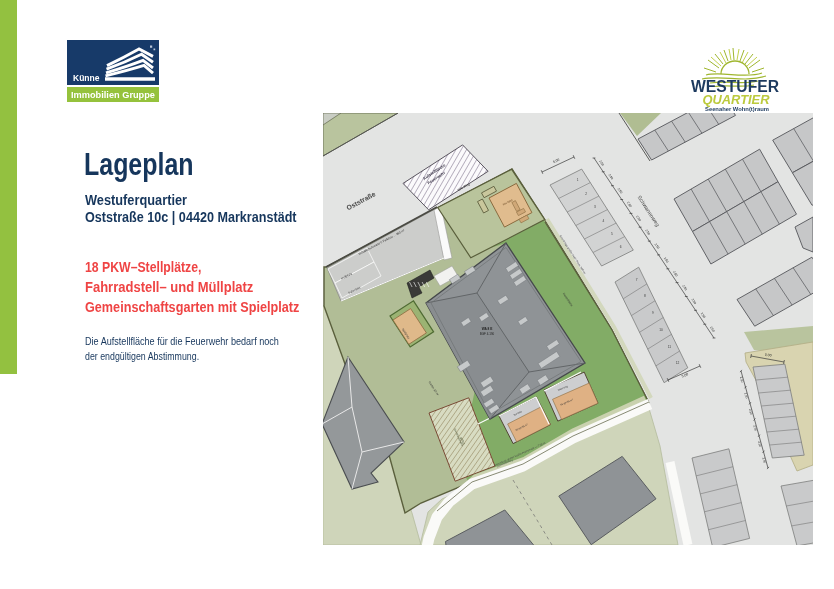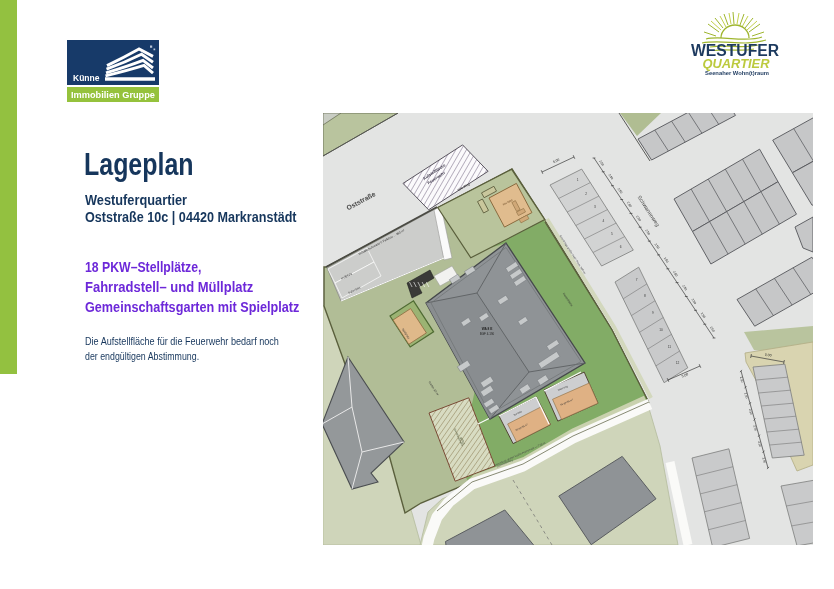--- a/index.html
+++ b/index.html
@@ -26,21 +26,21 @@
   <path d="M83 5.5 l2.2 0 l0 2.2 l-2.2 0 Z M86.5 8.5 l1.7 0 l0 1.7 l-1.7 0 Z" fill="#b8c4d6"></path>
 
   <text x="6" y="41" style="font-size:8.5px;fill:#fff;font-weight:bold;">Künne</text>
 
   <rect x="0" y="47" width="92" height="15" fill="#95c23c"></rect>
 
   <text x="46" y="58" text-anchor="middle" style="font-size:9.5px;fill:#fff;font-weight:bold;" textLength="84" lengthAdjust="spacingAndGlyphs">Immobilien Gruppe</text>
 </svg>
 </div>
 
-<div class="abs" style="left:676px;top:8px;width:120px;height:72px;">
+<div class="abs" style="left:676px;top:44px;width:120px;height:72px;">
 <svg width="120" height="72" viewBox="0 0 120 72">
 
   <g stroke="#9fb62e" stroke-width="1" fill="none">
     <path d="M58 16 L57 4"></path> 
         <path d="M52 17 L48 6"></path> 
         <path d="M47 20 L39 10"></path>
     <path d="M43 24 L32 16"></path> 
         <path d="M64 17 L68 6"></path> 
         <path d="M69 20 L77 10"></path>
     <path d="M73 24 L84 16"></path> 
@@ -75,21 +75,21 @@
 
 <div class="abs" style="left:84px;top:146px;">
   <div style="font-size:32px;line-height:36px;font-weight:bold;color:#16365c;transform:scaleX(0.78);transform-origin:left;white-space:nowrap;">Lageplan</div>
 </div>
 
 <div class="abs" style="left:85px;top:191px;color:#16365c;font-weight:bold;font-size:15px;">
   <div style="line-height:17.2px;transform:scaleX(0.852);transform-origin:left;white-space:nowrap;">Westuferquartier</div>
   <div style="line-height:17.2px;transform:scaleX(0.84);transform-origin:left;white-space:nowrap;">Oststraße 10c | 04420 Markranstädt</div>
 </div>
 
-<div class="abs" style="left:85px;top:256.5px;color:#6d28d9;font-weight:bold;font-size:15px;">
+<div class="abs" style="left:85px;top:256.5px;color:#ef4444;font-weight:bold;font-size:15px;">
   <div style="line-height:20.1px;transform:scaleX(0.817);transform-origin:left;white-space:nowrap;">18 PKW–Stellplätze,</div>
   <div style="line-height:20.1px;transform:scaleX(0.867);transform-origin:left;white-space:nowrap;">Fahrradstell– und Müllplatz</div>
   <div style="line-height:20.1px;transform:scaleX(0.843);transform-origin:left;white-space:nowrap;">Gemeinschaftsgarten mit Spielplatz</div>
 </div>
 
 <div class="abs" style="left:85px;top:333.8px;color:#16365c;font-weight:normal;font-size:10.5px;">
   <div style="line-height:14.8px;transform:scaleX(0.865);transform-origin:left;white-space:nowrap;">Die Aufstellfläche für die Feuerwehr bedarf noch</div>
   <div style="line-height:14.8px;transform:scaleX(0.839);transform-origin:left;white-space:nowrap;">der endgültigen Abstimmung.</div>
 </div>
 

